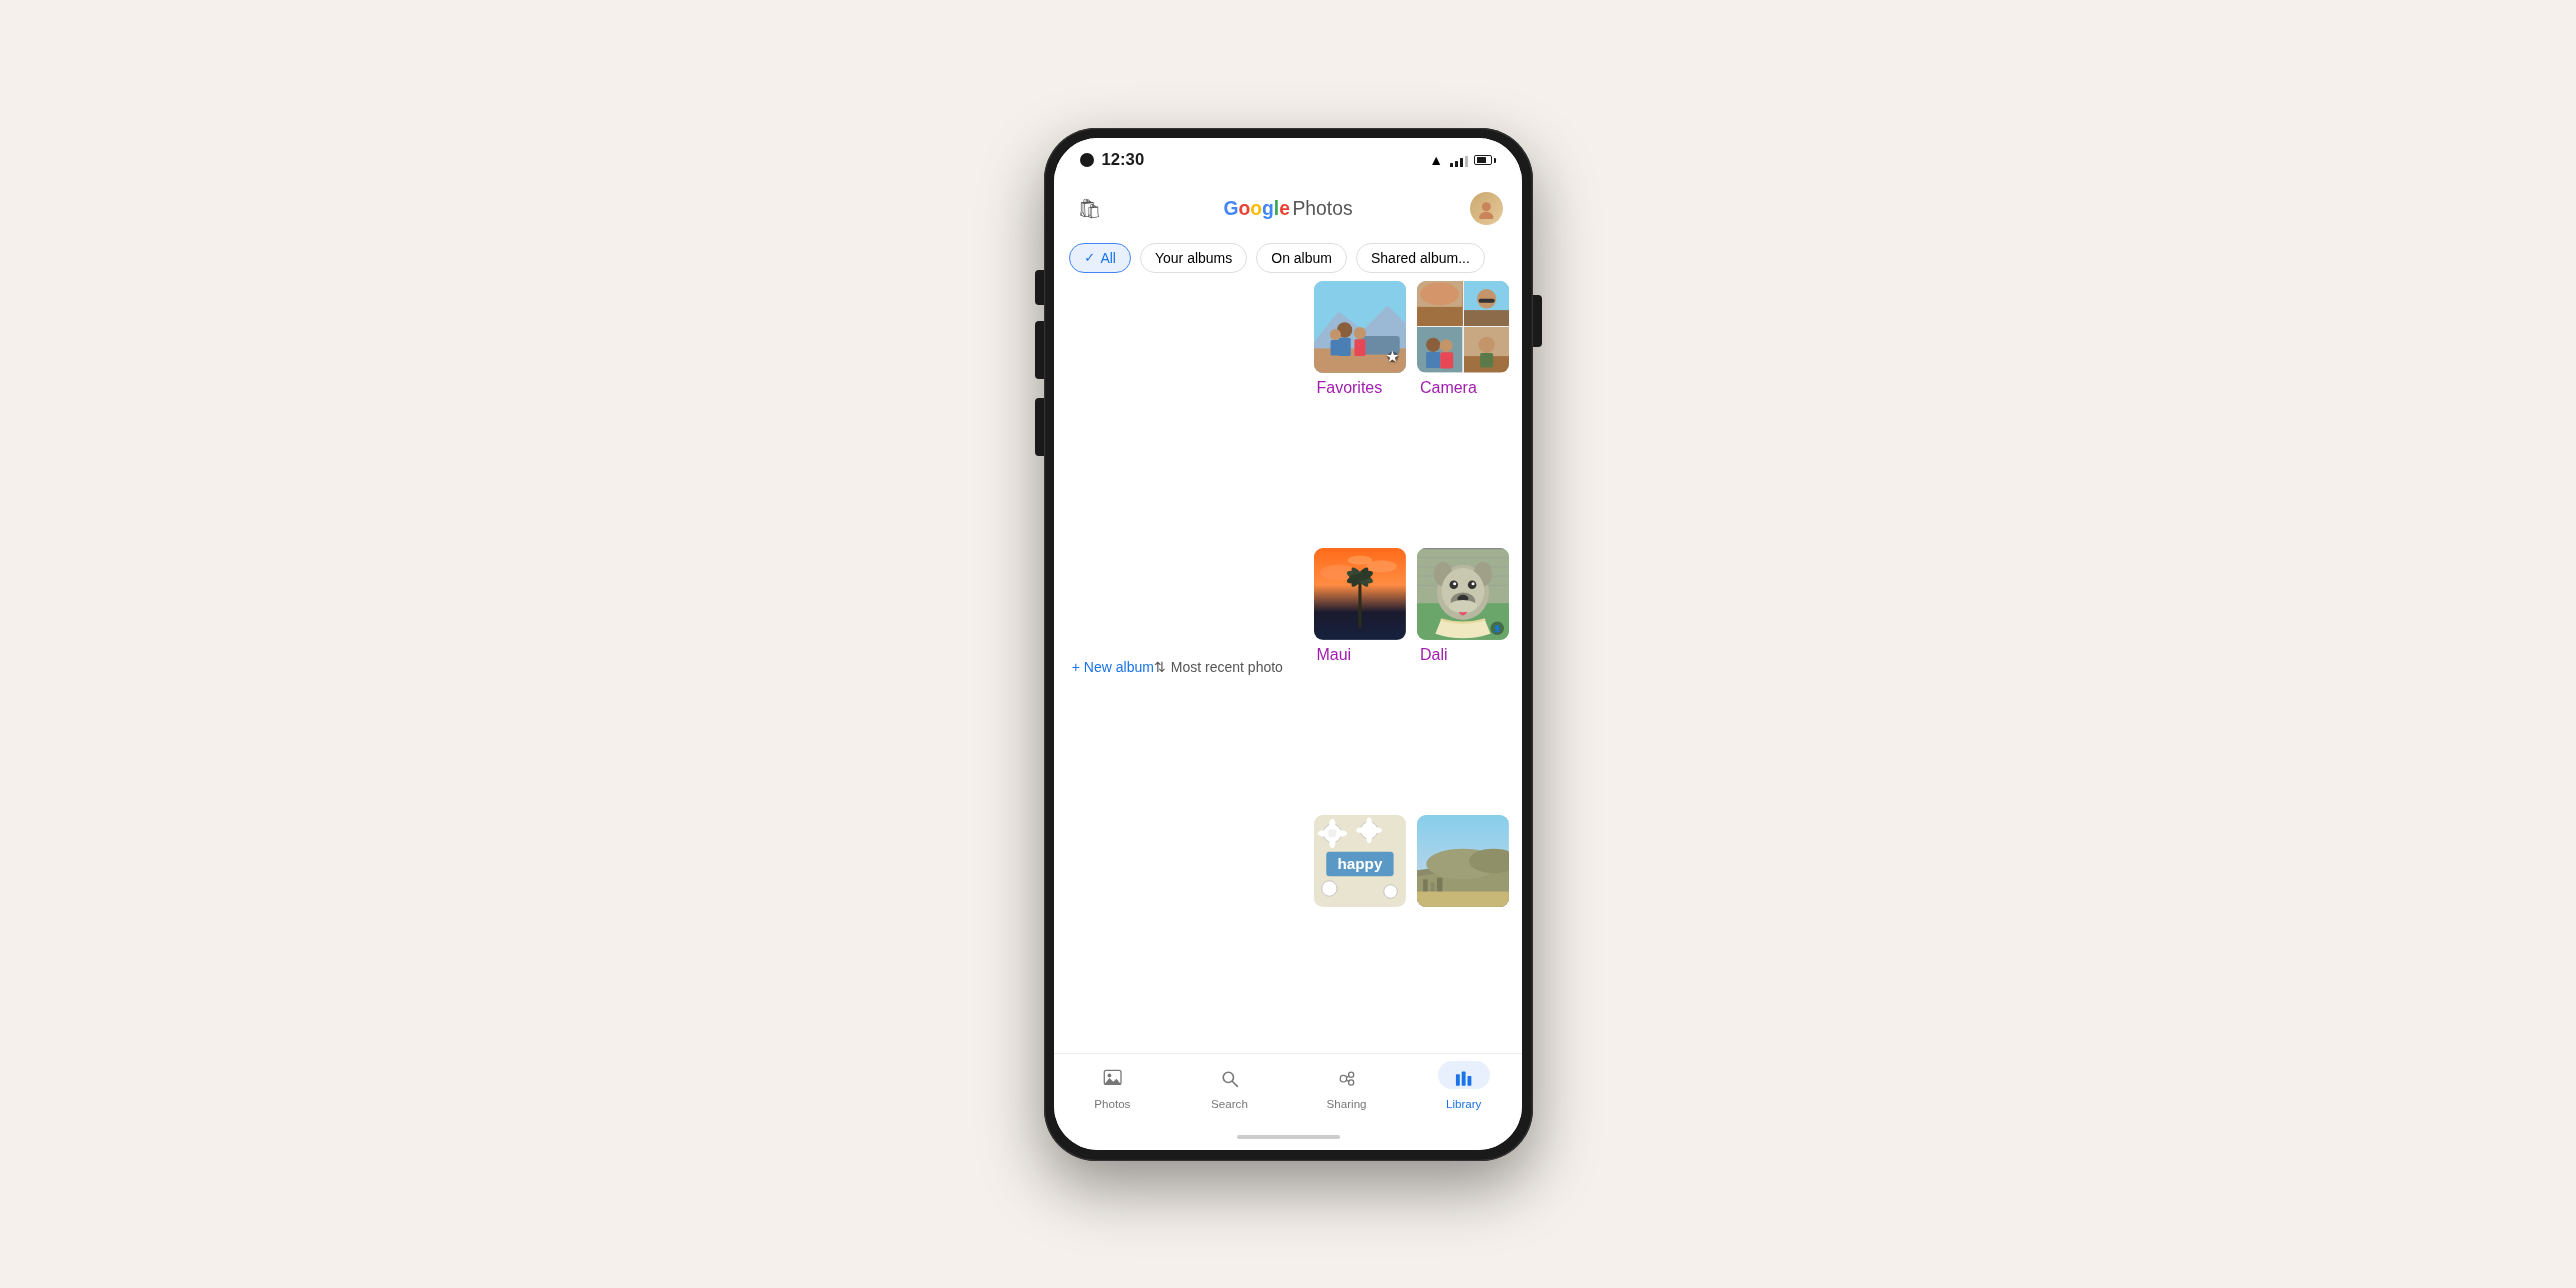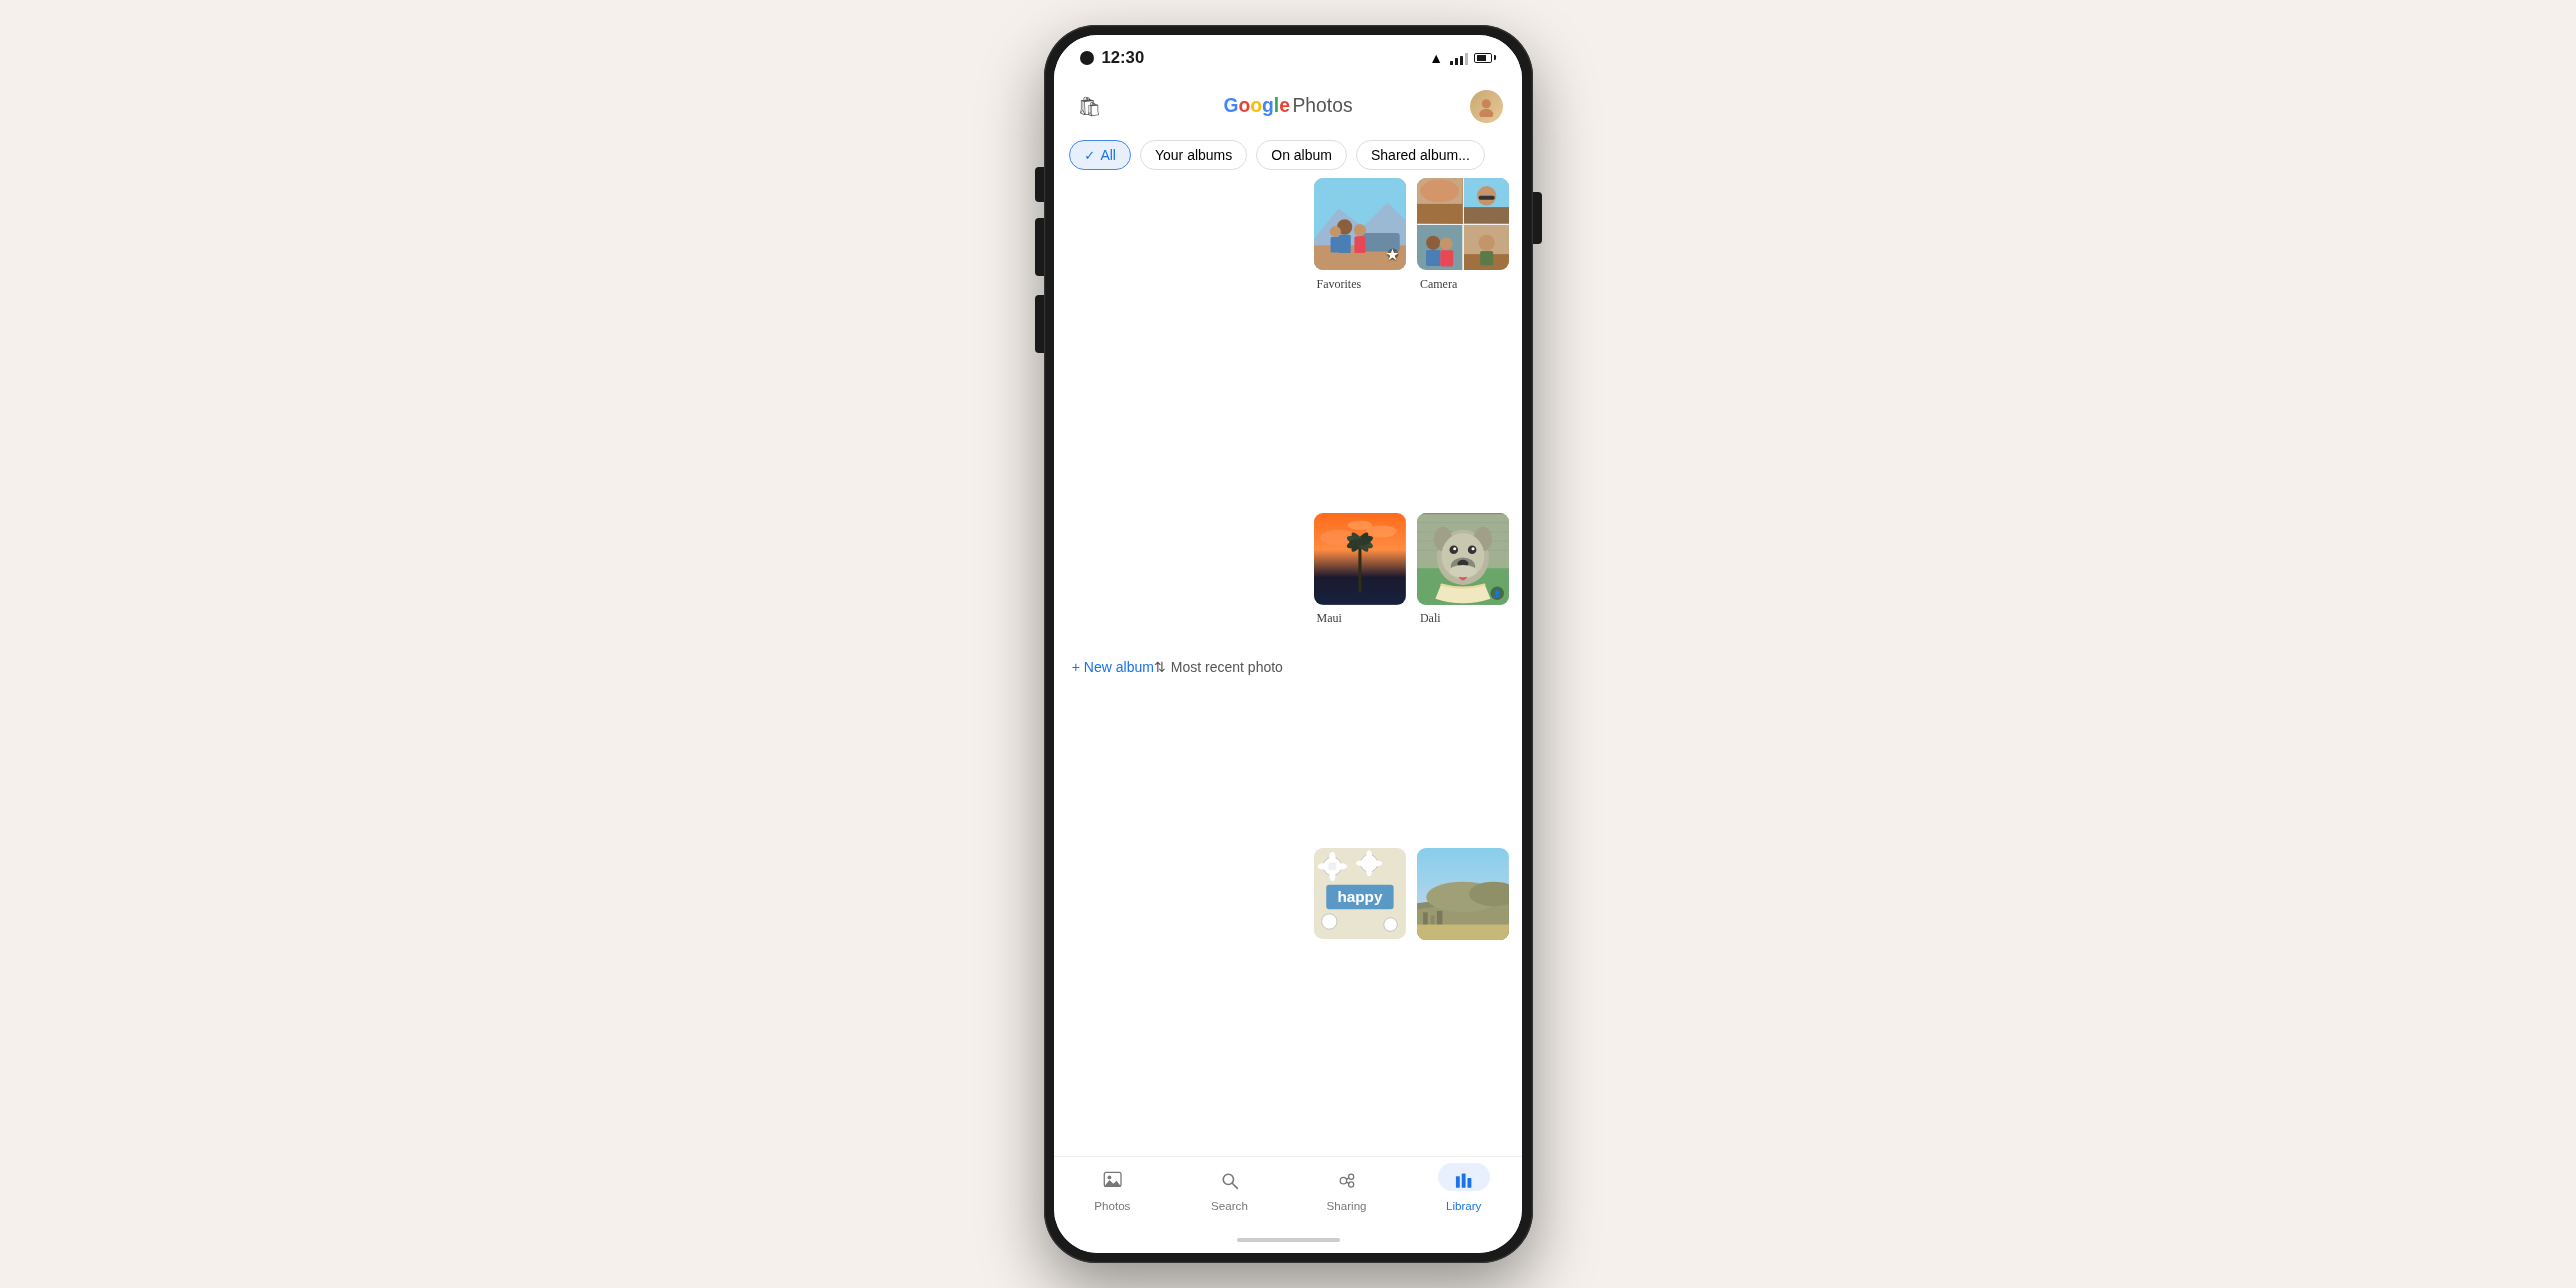--- a/index.html
+++ b/index.html
@@ -8,21 +8,21 @@
       height: 1288px;
       background: #f5f0eb;
       display: flex;
       align-items: center;
       justify-content: center;
       font-family: 'Segoe UI', Arial, sans-serif;
     }
 
     .phone-outer {
       width: 489px;
-      height: 1238px;
+      height: 1033px;
       background: #1a1a1a;
       border-radius: 52px;
       padding: 10.3px;
       position: relative;
       box-shadow: 0 26px 64px rgba(0,0,0,0.4), inset 0 0 0 1.3px #333;
     }
 
     .phone-inner {
       width: 100%;
       height: 100%;
@@ -227,25 +227,24 @@
     
     .thumb-grid {
       width: 100%;
       height: 100%;
       display: grid;
       grid-template-columns: 1fr 1fr;
       gap: 1.9px;
     }
 
     .album-name {
-      font-size: 12px;
-      color: #404040;
+      font-size: 16px;
+      color: #a21caf;
       font-weight: 400;
       padding: 0 2.6px;
-      font-family: Liberation Serif, serif;
     }
 
     
     .fav-thumb {
       background: linear-gradient(160deg, #87CEEB 0%, #9BB8D4 30%, #C4956A 60%, #E8C99A 80%, #D4845A 100%);
       position: relative;
     }
 
     .fav-thumb::after {
       content: '★';

